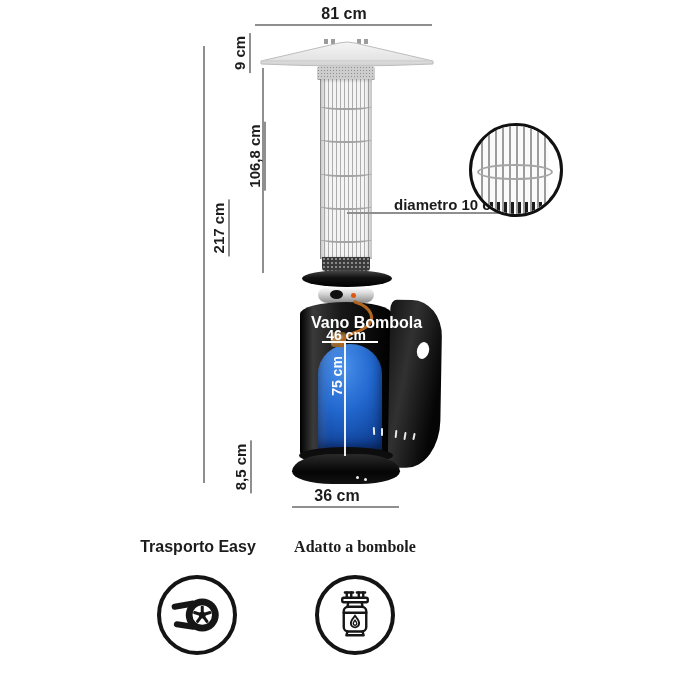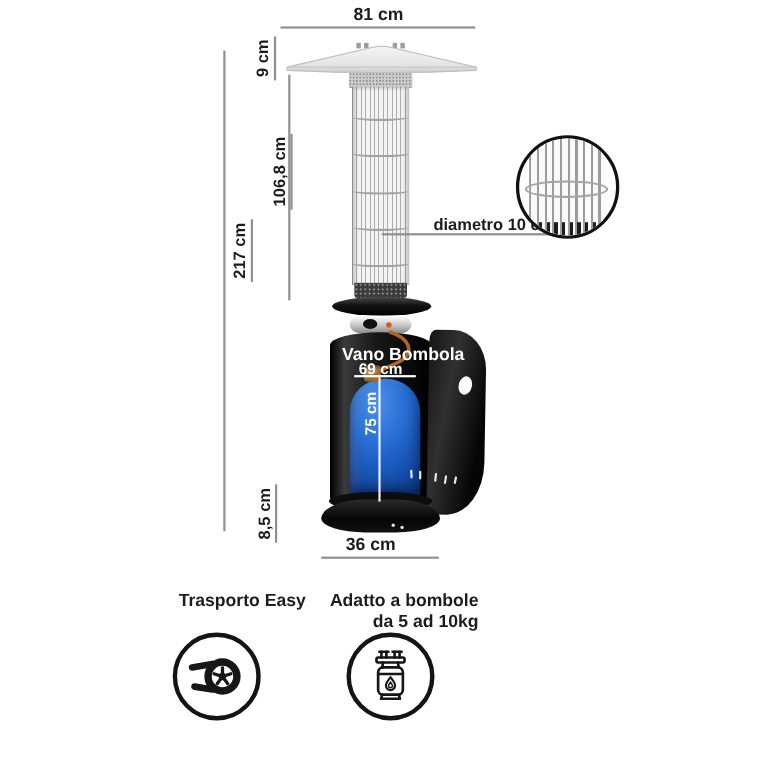--- a/index.html
+++ b/index.html
@@ -89,21 +89,21 @@
   
   .detail{left:469px;top:123px;width:94px;height:94px;border:3px solid #111;border-radius:50%;
           background:#fff;overflow:hidden;}
   .detail-stripes{left:9px;right:11px;top:-3px;bottom:-3px;
           background:repeating-linear-gradient(90deg,#9c9c9c 0 2px,#fafafa 2px 7px);}
   .detail-ring{left:5px;right:7px;top:38px;height:16px;border:2px solid #a5a5a5;border-radius:50%;}
   .detail-dash{left:11px;right:13px;top:76px;height:13px;
           background:repeating-linear-gradient(90deg,#1c1c1c 0 3px,transparent 3px 7px);}
 
   
-  .flabel{font-weight:700;font-size:16px;line-height:19px;text-align:right;white-space:nowrap;}
+  .flabel{font-weight:700;font-size:16px;line-height:19px;text-align:center;white-space:nowrap;}
   .fl-1{left:118px;top:537px;width:160px;}
   .fl-2{left:275px;top:537px;width:160px;}
   .fl-3{left:453px;top:537px;width:120px;}
   .fcircle{width:80px;height:80px;border:4px solid #141414;border-radius:50%;background:#fff;}
   .fc-1{left:157px;top:575px;} .fc-2{left:315px;top:575px;} .fc-3{left:473px;top:575px;}
   .ficon{left:6px;top:6px;width:60px;height:60px;}
 </style>
 </head>
 <body>
 
@@ -162,39 +162,38 @@
   <div class="vent v2"></div>
   <div class="vent v3"></div>
   <div class="vent v4"></div>
   <div class="vent v5"></div>
   <div class="base-top"></div>
   <div class="base-main"></div>
   <div class="bdot bd1"></div>
   <div class="bdot bd2"></div>
 
   <div class="wlabel wl-title">Vano Bombola</div>
-  <div class="wlabel wl-38">69 cm</div>
+  <div class="wlabel wl-38">46 cm</div>
   <div class="wline-h"></div>
   <div class="wline-v"></div>
   <div class="wlabel wl-75">75 cm</div>
 
   <div class="dline dl-dia"></div>
   <div class="dtext dt-dia">diametro 10 cm</div>
   <div class="detail">
     <div class="detail-stripes"></div>
     <div class="detail-ring"></div>
     <div class="detail-dash"></div>
   </div>
 
   <div class="flabel fl-1">
     <div style="position:static;">Trasporto Easy</div>
   </div>
   <div class="flabel fl-2">
-    <div style="position:static;">Adatto a bombole</div>
-    <div style="position:static;">da 5 ad 10kg</div>
+    <div style="position:static;font-family:Liberation Serif, serif;">Adatto a bombole</div>
   </div>
 
   <div class="fcircle fc-1">
     <svg class="ficon" viewBox="0 0 80 80">
       <g fill="#161616">
         <rect x="6" y="23" width="33" height="8" rx="4" transform="rotate(-10 22 27)"></rect>
         <rect x="9" y="50" width="30" height="8" rx="4" transform="rotate(9 24 54)"></rect>
         <circle cx="47" cy="40" r="22"></circle>
       </g>
       <circle cx="47" cy="40" r="13" fill="#ffffff"></circle>

